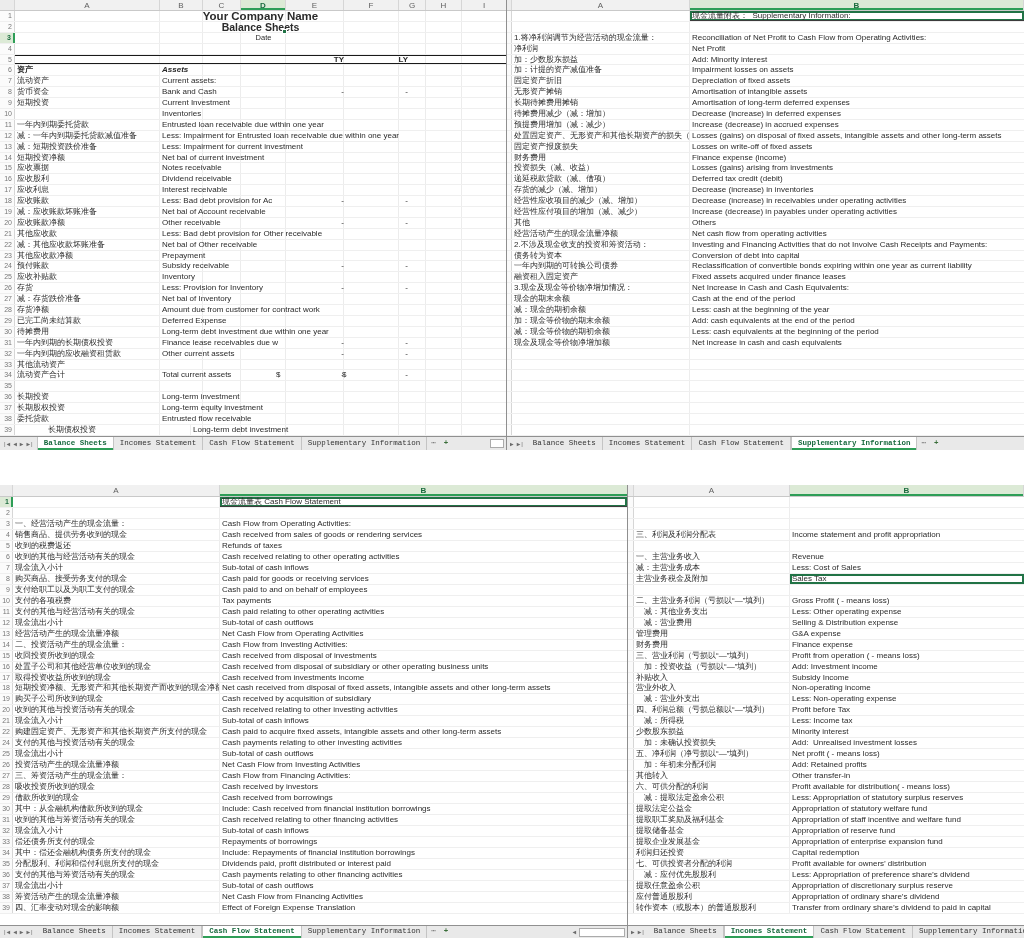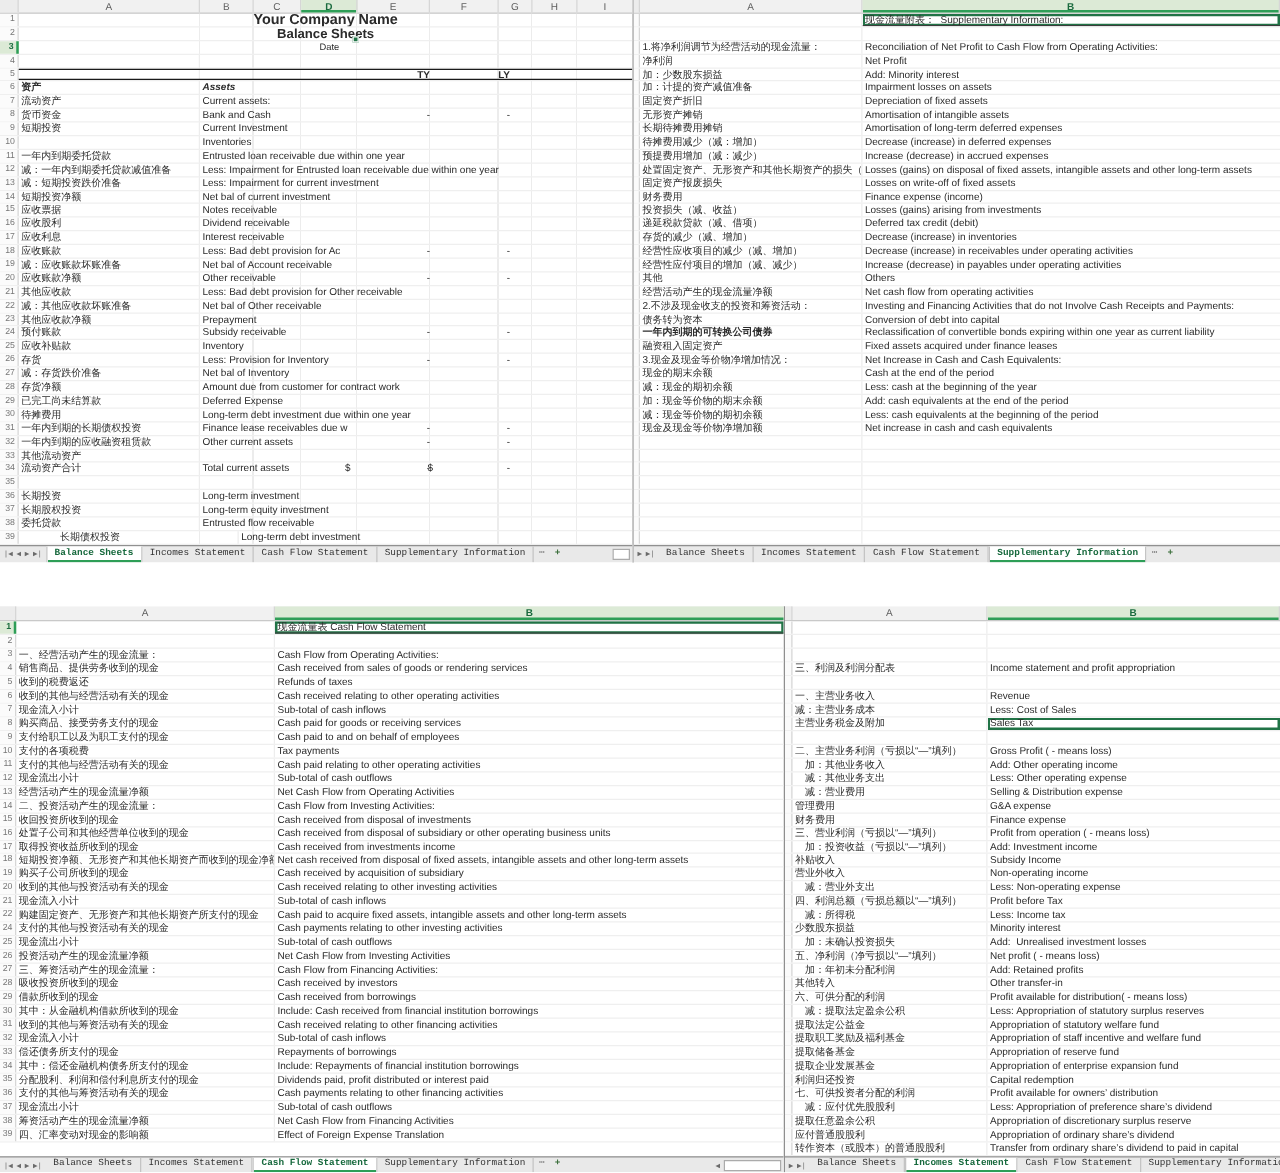--- a/index.html
+++ b/index.html
@@ -180,21 +180,21 @@
         <div class="row"><div class="rn" style="width: 5px;"></div><div class="ca" style="width: 178px;">财务费用</div><div class="cb">Finance expense (income)</div></div>
         <div class="row"><div class="rn" style="width: 5px;"></div><div class="ca" style="width: 178px;">投资损失（减、收益）</div><div class="cb">Losses (gains) arising from investments</div></div>
         <div class="row"><div class="rn" style="width: 5px;"></div><div class="ca" style="width: 178px;">递延税款贷款（减、借项）</div><div class="cb">Deferred tax credit (debit)</div></div>
         <div class="row"><div class="rn" style="width: 5px;"></div><div class="ca" style="width: 178px;">存货的减少（减、增加）</div><div class="cb">Decrease (increase) in inventories</div></div>
         <div class="row"><div class="rn" style="width: 5px;"></div><div class="ca" style="width: 178px;">经营性应收项目的减少（减、增加）</div><div class="cb">Decrease (increase) in receivables under operating activities</div></div>
         <div class="row"><div class="rn" style="width: 5px;"></div><div class="ca" style="width: 178px;">经营性应付项目的增加（减、减少）</div><div class="cb">Increase (decrease) in payables under operating activities</div></div>
         <div class="row"><div class="rn" style="width: 5px;"></div><div class="ca" style="width: 178px;">其他</div><div class="cb">Others</div></div>
         <div class="row"><div class="rn" style="width: 5px;"></div><div class="ca" style="width: 178px;">经营活动产生的现金流量净额</div><div class="cb">Net cash flow from operating activities</div></div>
         <div class="row"><div class="rn" style="width: 5px;"></div><div class="ca" style="width: 178px;">2.不涉及现金收支的投资和筹资活动：</div><div class="cb">Investing and Financing Activities that do not Involve Cash Receipts and Payments:</div></div>
         <div class="row"><div class="rn" style="width: 5px;"></div><div class="ca" style="width: 178px;">债务转为资本</div><div class="cb">Conversion of debt into capital</div></div>
-        <div class="row"><div class="rn" style="width: 5px;"></div><div class="ca" style="width: 178px; font-weight: bold;">一年内到期的可转换公司债券</div><div class="cb">Reclassification of convertible bonds expiring within one year as current liability</div></div>
+        <div class="row"><div class="rn" style="width: 5px;"></div><div class="ca" style="width: 178px;">一年内到期的可转换公司债券</div><div class="cb">Reclassification of convertible bonds expiring within one year as current liability</div></div>
         <div class="row"><div class="rn" style="width: 5px;"></div><div class="ca" style="width: 178px;">融资租入固定资产</div><div class="cb">Fixed assets acquired under finance leases</div></div>
         <div class="row"><div class="rn" style="width: 5px;"></div><div class="ca" style="width: 178px;">3.现金及现金等价物净增加情况：</div><div class="cb">Net Increase in Cash and Cash Equivalents:</div></div>
         <div class="row"><div class="rn" style="width: 5px;"></div><div class="ca" style="width: 178px;">现金的期末余额</div><div class="cb">Cash at the end of the period</div></div>
         <div class="row"><div class="rn" style="width: 5px;"></div><div class="ca" style="width: 178px;">减：现金的期初余额</div><div class="cb">Less: cash at the beginning of the year</div></div>
         <div class="row"><div class="rn" style="width: 5px;"></div><div class="ca" style="width: 178px;">加：现金等价物的期末余额</div><div class="cb">Add: cash equivalents at the end of the period</div></div>
         <div class="row"><div class="rn" style="width: 5px;"></div><div class="ca" style="width: 178px;">减：现金等价物的期初余额</div><div class="cb">Less: cash equivalents at the beginning of the period</div></div>
         <div class="row"><div class="rn" style="width: 5px;"></div><div class="ca" style="width: 178px;">现金及现金等价物净增加额</div><div class="cb">Net increase in cash and cash equivalents</div></div>
         <div class="row"><div class="rn" style="width: 5px;"></div><div class="ca" style="width: 178px;"></div><div class="cb"></div></div>
         <div class="row"><div class="rn" style="width: 5px;"></div><div class="ca" style="width: 178px;"></div><div class="cb"></div></div>
         <div class="row"><div class="rn" style="width: 5px;"></div><div class="ca" style="width: 178px;"></div><div class="cb"></div></div>
@@ -292,21 +292,20 @@
         <div class="row"><div class="rn" style="width: 6px;"></div><div class="ca" style="width: 156px;"></div><div class="cb"></div></div>
         <div class="row"><div class="rn" style="width: 6px;"></div><div class="ca" style="width: 156px;"></div><div class="cb"></div></div>
         <div class="row"><div class="rn" style="width: 6px;"></div><div class="ca" style="width: 156px;"></div><div class="cb"></div></div>
         <div class="row"><div class="rn" style="width: 6px;"></div><div class="ca" style="width: 156px;">三、利润及利润分配表</div><div class="cb">Income statement and profit appropriation</div></div>
         <div class="row"><div class="rn" style="width: 6px;"></div><div class="ca" style="width: 156px;"></div><div class="cb"></div></div>
         <div class="row"><div class="rn" style="width: 6px;"></div><div class="ca" style="width: 156px;">一、主营业务收入</div><div class="cb">Revenue</div></div>
         <div class="row"><div class="rn" style="width: 6px;"></div><div class="ca" style="width: 156px;">减：主营业务成本</div><div class="cb">Less: Cost of Sales</div></div>
         <div class="row"><div class="rn" style="width: 6px;"></div><div class="ca" style="width: 156px;">主营业务税金及附加</div><div class="cb selcell">Sales Tax</div></div>
         <div class="row"><div class="rn" style="width: 6px;"></div><div class="ca" style="width: 156px;"></div><div class="cb"></div></div>
         <div class="row"><div class="rn" style="width: 6px;"></div><div class="ca" style="width: 156px;">二、主营业务利润（亏损以“—”填列）</div><div class="cb">Gross Profit ( - means loss)</div></div>
-        <div class="row"><div class="rn" style="width: 6px;"></div><div class="ca" style="width: 156px;">　加：其他业务收入</div><div class="cb">Add: Other operating income</div></div>
         <div class="row"><div class="rn" style="width: 6px;"></div><div class="ca" style="width: 156px;">　减：其他业务支出</div><div class="cb">Less: Other operating expense</div></div>
         <div class="row"><div class="rn" style="width: 6px;"></div><div class="ca" style="width: 156px;">　减：营业费用</div><div class="cb">Selling &amp; Distribution expense</div></div>
         <div class="row"><div class="rn" style="width: 6px;"></div><div class="ca" style="width: 156px;">管理费用</div><div class="cb">G&amp;A expense</div></div>
         <div class="row"><div class="rn" style="width: 6px;"></div><div class="ca" style="width: 156px;">财务费用</div><div class="cb">Finance expense</div></div>
         <div class="row"><div class="rn" style="width: 6px;"></div><div class="ca" style="width: 156px;">三、营业利润（亏损以“—”填列）</div><div class="cb">Profit from operation ( - means loss)</div></div>
         <div class="row"><div class="rn" style="width: 6px;"></div><div class="ca" style="width: 156px;">　加：投资收益（亏损以“—”填列）</div><div class="cb">Add: Investment income</div></div>
         <div class="row"><div class="rn" style="width: 6px;"></div><div class="ca" style="width: 156px;">补贴收入</div><div class="cb">Subsidy Income</div></div>
         <div class="row"><div class="rn" style="width: 6px;"></div><div class="ca" style="width: 156px;">营业外收入</div><div class="cb">Non-operating income</div></div>
         <div class="row"><div class="rn" style="width: 6px;"></div><div class="ca" style="width: 156px;">　减：营业外支出</div><div class="cb">Less: Non-operating expense</div></div>
         <div class="row"><div class="rn" style="width: 6px;"></div><div class="ca" style="width: 156px;">四、利润总额（亏损总额以“—”填列）</div><div class="cb">Profit before Tax</div></div>

